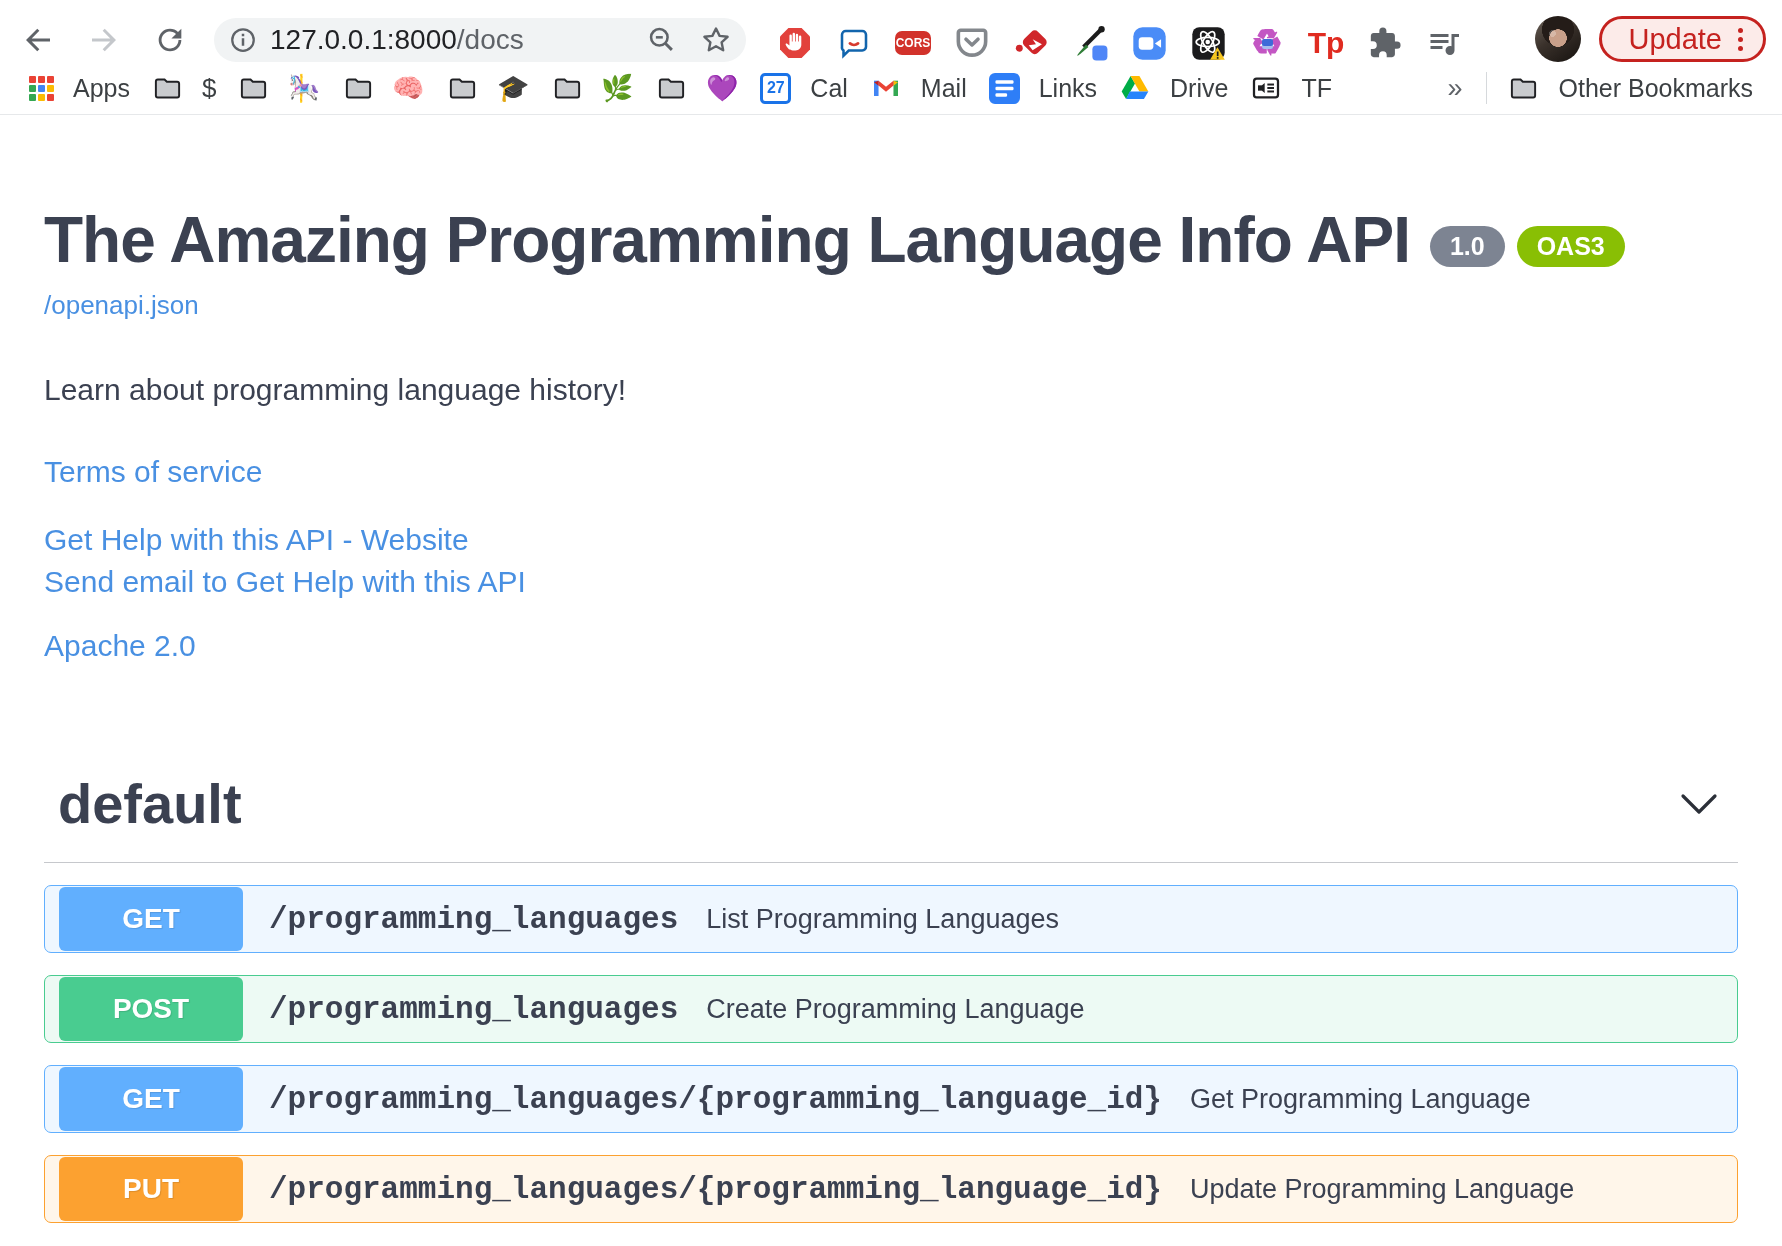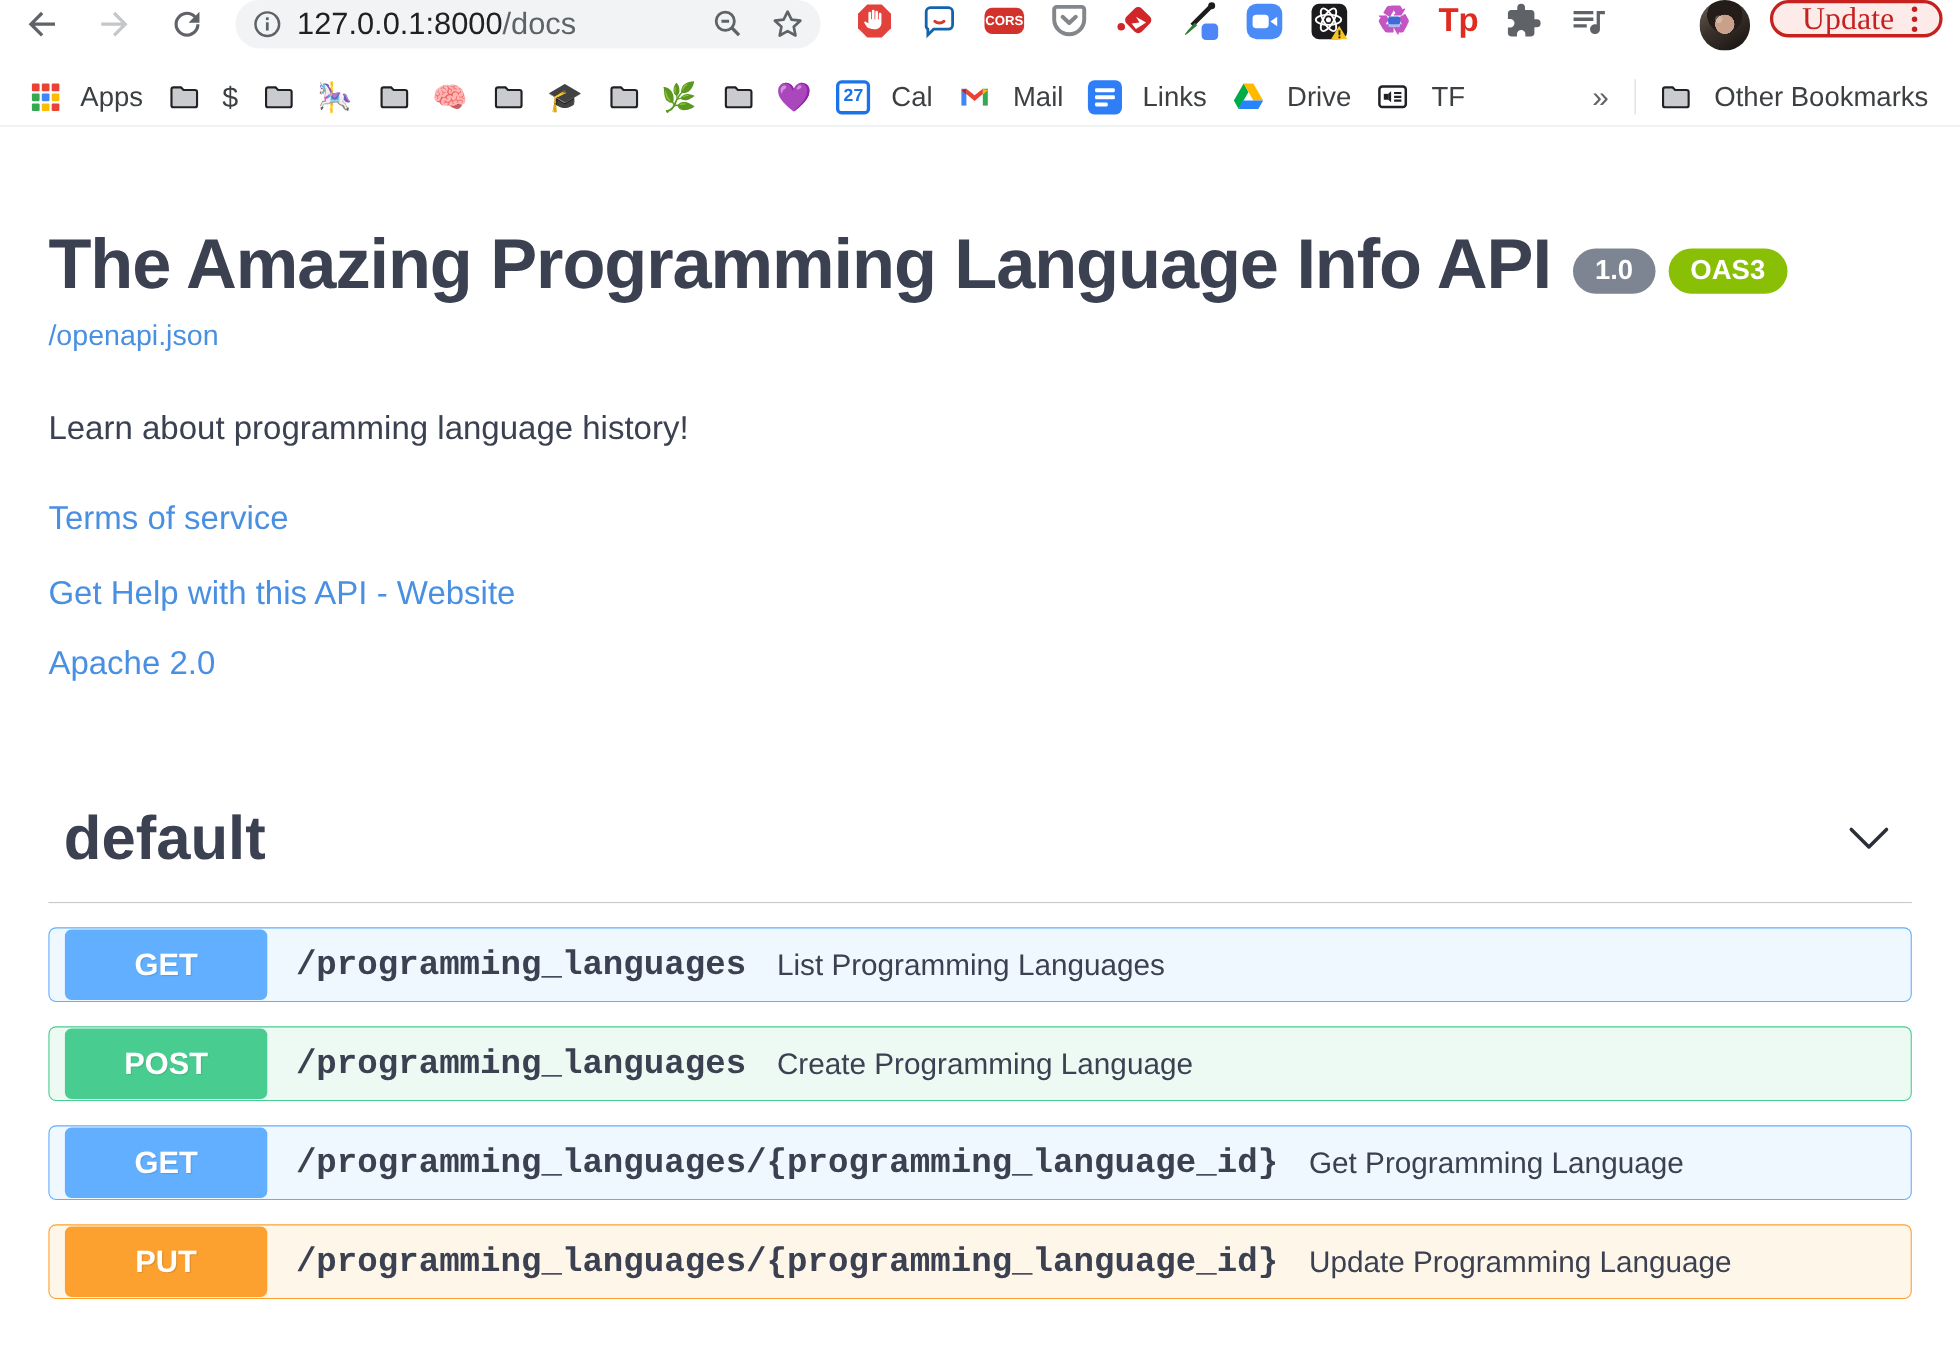--- a/index.html
+++ b/index.html
@@ -1,20 +1,20 @@
 <!DOCTYPE html>
 <html><head>
 <meta charset="utf-8">
 <style>
   * { box-sizing: border-box; margin: 0; padding: 0; }
   html, body { width: 1782px; height: 1246px; overflow: hidden; background: #fff;
     font-family: "Liberation Sans", sans-serif; }
 
   
-  .toolbar { height: 62px; display: flex; align-items: flex-start; padding: 0 16px; background: #fff; }
+  .toolbar { height: 62px; display: flex; align-items: flex-end; padding: 0 16px; background: #fff; }
   .nav-btn { width: 44px; height: 44px; display: flex; align-items: center; justify-content: center;
     border-radius: 50%; flex: 0 0 auto; margin-right: 22px; }
   .urlbar { flex: 0 0 532px; height: 44px; background: #f1f3f4; border-radius: 22px;
     display: flex; align-items: center; padding: 0 14px; margin-right: 30px; }
   .urlbar .url-text { font-size: 28px; margin-left: 12px; color: #202124; white-space: nowrap; }
   .urlbar .url-suffix { color: #5f6368; }
   .urlbar .spacer { flex: 1; }
   .ext-strip { display: flex; align-items: center; gap: 21px; }
   .ext { width: 38px; height: 38px; display: flex; align-items: center; justify-content: center; position: relative; }
   .cors-badge { width: 36px; height: 24px; background: #d2322b; border-radius: 7px; color: #fff;
@@ -22,23 +22,23 @@
   .tp-text { font-size: 30px; font-weight: bold; color: #e02b20; font-family: "Liberation Sans", sans-serif; }
   .recycle-glyph { font-size: 36px; color: #c356c3; font-weight: bold; line-height: 1; }
   .recycle-core { position: absolute; left: 14px; top: 15px; width: 11px; height: 10px; background: #3f6ad8;
     border-radius: 2px; box-shadow: inset 0 -3px 0 rgba(255,255,255,.55); }
   .avatar { width: 46px; height: 46px; border-radius: 50%; margin-left: auto; flex: 0 0 auto; overflow: hidden;
     background:
       radial-gradient(circle at 38% 38%, rgba(255,255,255,.25) 0 8%, transparent 9%),
       radial-gradient(circle at 50% 48%, #c9a08a 0 26%, transparent 27%),
       radial-gradient(circle at 50% 30%, #241c18 0 40%, transparent 41%),
       linear-gradient(145deg, #6b6158 0%, #3a312b 45%, #15110e 100%); }
-  .update-pill { margin-left: 18px; height: 34px; border: 3px solid #c5221f; background: #fcebe9;
+  .update-pill { margin-left: 18px; height: 46px; border: 3px solid #c5221f; background: #fcebe9;
     border-radius: 26px; display: flex; align-items: center; gap: 16px; padding: 0 20px 0 26px;
-    color: #c5221f; font-size: 29px; font-family: Liberation Serif, serif; }
+    color: #c5221f; font-size: 29px; }
   .kebab { display: flex; flex-direction: column; gap: 4px; }
   .kebab i { width: 5px; height: 5px; border-radius: 50%; background: #c5221f; }
 
   
   .bookmarks { height: 53px; display: flex; align-items: center; padding: 0 18px;
     border-bottom: 1px solid #e6e8ea; font-size: 25px; color: #3c4043; }
   .bm { display: flex; align-items: center; gap: 19px; padding: 0 11px; white-space: nowrap; }
   .apps-grid { display: grid; grid-template-columns: repeat(3, 7px); grid-template-rows: repeat(3, 7px); gap: 2px; }
   .apps-grid i { border-radius: 1px; }
   .bm-emoji { font-size: 26px; }
@@ -325,20 +325,21 @@
       <span class="badge oas">OAS3</span>
     </div>
   </div>
   <a class="swagger-link spec-link">/openapi.json</a>
 
   <p class="description">Learn about programming language history!</p>
 
   <div class="info-links">
     <a class="swagger-link lnk terms">Terms of service</a>
     <a class="swagger-link lnk website">Get Help with this API - Website</a>
+    <a class="swagger-link lnk email">Send email to Get Help with this API</a>
     <a class="swagger-link lnk license">Apache 2.0</a>
   </div>
 
   <div class="section">
     <div class="section-header">
       <span class="section-title">default</span>
       <svg width="38" height="22" viewBox="0 0 38 22">
         <polyline points="3,3 19,19 35,3" fill="none" stroke="#2b2f38" stroke-width="3.2" stroke-linecap="round" stroke-linejoin="round"></polyline>
       </svg>
     </div>

